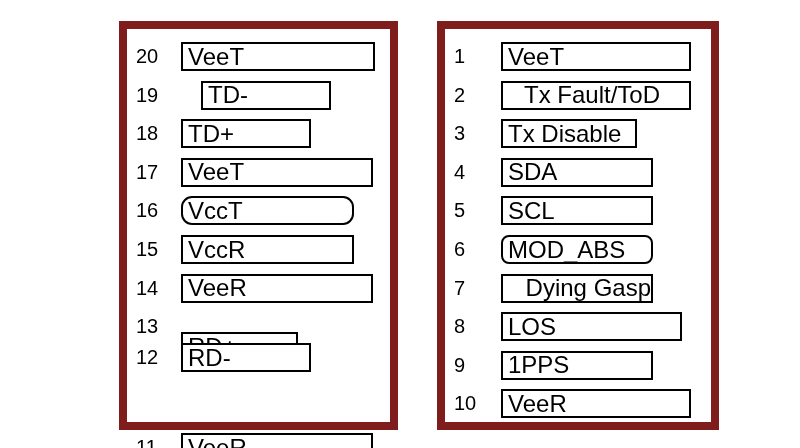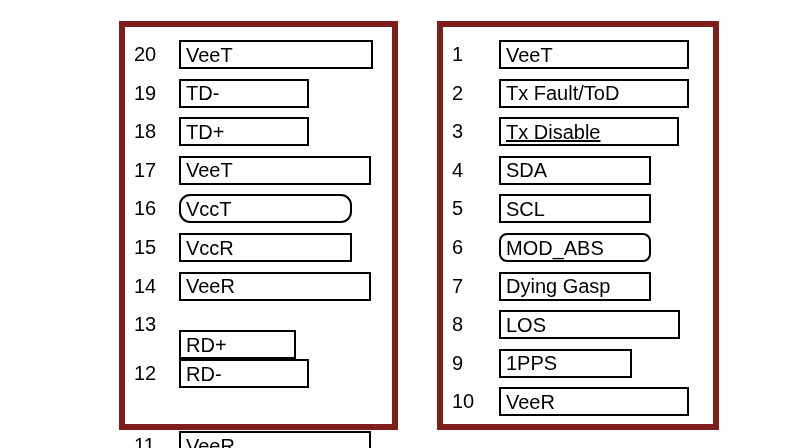--- a/index.html
+++ b/index.html
@@ -18,21 +18,21 @@
     position: relative;
     width: 800px;
     height: 448px;
     background: #ffffff;
   }
   .panel {
     position: absolute;
     top: 21px;
     height: 409px;
     box-sizing: border-box;
-    border: 6px solid #7f1d1d;
+    border: 8px solid #7f1d1d;
     background: #ffffff;
   }
   #panel-left  { left: 119px; width: 279px; }
   #panel-right { left: 437px; width: 282px; }
 
   .pin-row {
     position: absolute;
     left: 0;
     height: 29px;
     display: flex;
@@ -53,42 +53,42 @@
     height: 29px;
     box-sizing: border-box;
     border: 2px solid #000000;
     background: #ffffff;
     display: flex;
     align-items: center;
   }
   #panel-left .pin-box  { left: 54px; }
   #panel-right .pin-box { left: 56px; }
   .pin-label {
-    font-size: 20px;
+    font-size: 24px;
     line-height: 20px;
     color: #000000;
     padding-left: 5px;
     white-space: nowrap;
   }
 </style>
 </head>
 <body>
 
 <div id="canvas">
 
   <div class="panel" id="panel-left">
       <div class="pin-row" style="top: 13px; width: 100%;">
         <div class="pin-number">20</div>
         <div class="pin-box" style="width: 194px;">
           <div class="pin-label">VeeT</div>
         </div>
       </div>
       <div class="pin-row" style="top: 51.6px; width: 100%;">
         <div class="pin-number">19</div>
-        <div class="pin-box" style="width: 130px;">
+        <div class="pin-box" style="width: 130px; margin-left: 20px;">
           <div class="pin-label">TD-</div>
         </div>
       </div>
       <div class="pin-row" style="top: 90.2px; width: 100%;">
         <div class="pin-number">18</div>
         <div class="pin-box" style="width: 130px;">
           <div class="pin-label">TD+</div>
         </div>
       </div>
       <div class="pin-row" style="top: 128.8px; width: 100%;">
@@ -114,21 +114,21 @@
         <div class="pin-box" style="width: 192px;">
           <div class="pin-label">VeeR</div>
         </div>
       </div>
       <div class="pin-row" style="top: 283.2px; width: 100%;">
         <div class="pin-number">13</div>
         <div class="pin-box" style="width: 117px; margin-top: 40px;">
           <div class="pin-label">RD+</div>
         </div>
       </div>
-      <div class="pin-row" style="top: 332px; width: 100%;">
+      <div class="pin-row" style="top: 314px; width: 100%;">
         <div class="pin-number">12</div>
         <div class="pin-box" style="width: 130px;">
           <div class="pin-label">RD-</div>
         </div>
       </div>
       <div class="pin-row" style="top: 360.4px; width: 100%; margin-top: 44px;">
         <div class="pin-number">11</div>
         <div class="pin-box" style="width: 192px;">
           <div class="pin-label">VeeR</div>
         </div>
@@ -137,27 +137,27 @@
 
   <div class="panel" id="panel-right">
       <div class="pin-row" style="top: 13px; width: 100%;">
         <div class="pin-number">1</div>
         <div class="pin-box" style="width: 190px;">
           <div class="pin-label">VeeT</div>
         </div>
       </div>
       <div class="pin-row" style="top: 51.6px; width: 100%;">
         <div class="pin-number">2</div>
-        <div class="pin-box" style="width: 190px;">
+        <div class="pin-box" style="width: 190px; padding-left: 16px;">
           <div class="pin-label">Tx Fault/ToD</div>
         </div>
       </div>
       <div class="pin-row" style="top: 90.2px; width: 100%;">
         <div class="pin-number">3</div>
-        <div class="pin-box" style="width: 180px; text-decoration: underline;">
+        <div class="pin-box" style="width: 136px;">
           <div class="pin-label">Tx Disable</div>
         </div>
       </div>
       <div class="pin-row" style="top: 128.8px; width: 100%;">
         <div class="pin-number">4</div>
         <div class="pin-box" style="width: 152px;">
           <div class="pin-label">SDA</div>
         </div>
       </div>
       <div class="pin-row" style="top: 167.4px; width: 100%;">
@@ -167,33 +167,33 @@
         </div>
       </div>
       <div class="pin-row" style="top: 206px; width: 100%;">
         <div class="pin-number">6</div>
         <div class="pin-box" style="width: 152px; border-radius: 8px;">
           <div class="pin-label">MOD_ABS</div>
         </div>
       </div>
       <div class="pin-row" style="top: 244.6px; width: 100%;">
         <div class="pin-number">7</div>
-        <div class="pin-box" style="width: 152px;">
+        <div class="pin-box" style="width: 152px; justify-content: flex-end;">
           <div class="pin-label">Dying Gasp</div>
         </div>
       </div>
       <div class="pin-row" style="top: 283.2px; width: 100%;">
         <div class="pin-number">8</div>
         <div class="pin-box" style="width: 181px; text-align: right;">
           <div class="pin-label">LOS</div>
         </div>
       </div>
       <div class="pin-row" style="top: 321.8px; width: 100%;">
         <div class="pin-number">9</div>
-        <div class="pin-box" style="width: 133px;">
+        <div class="pin-box" style="width: 152px;">
           <div class="pin-label">1PPS</div>
         </div>
       </div>
       <div class="pin-row" style="top: 360.4px; width: 100%;">
         <div class="pin-number">10</div>
         <div class="pin-box" style="width: 190px;">
           <div class="pin-label">VeeR</div>
         </div>
       </div>
     </div>

